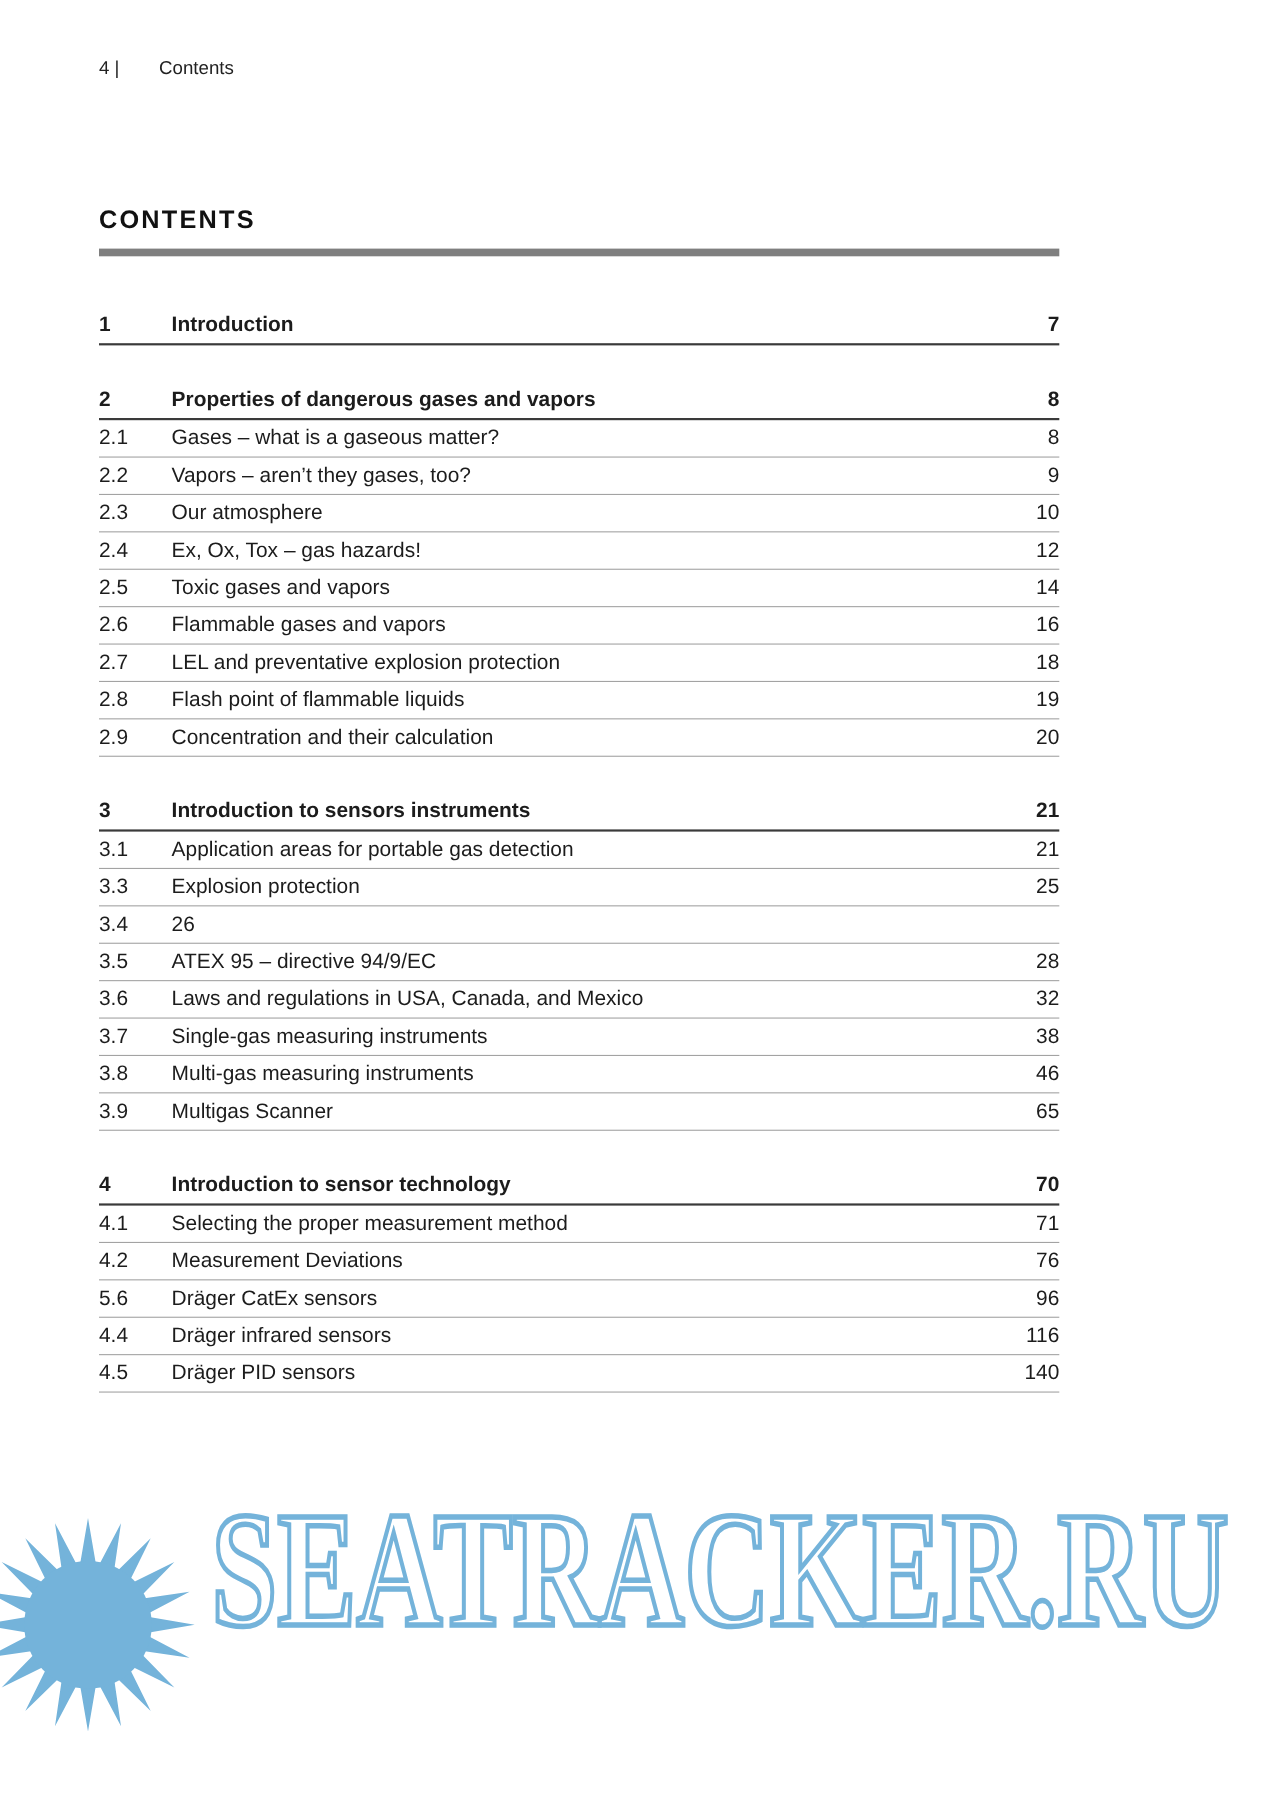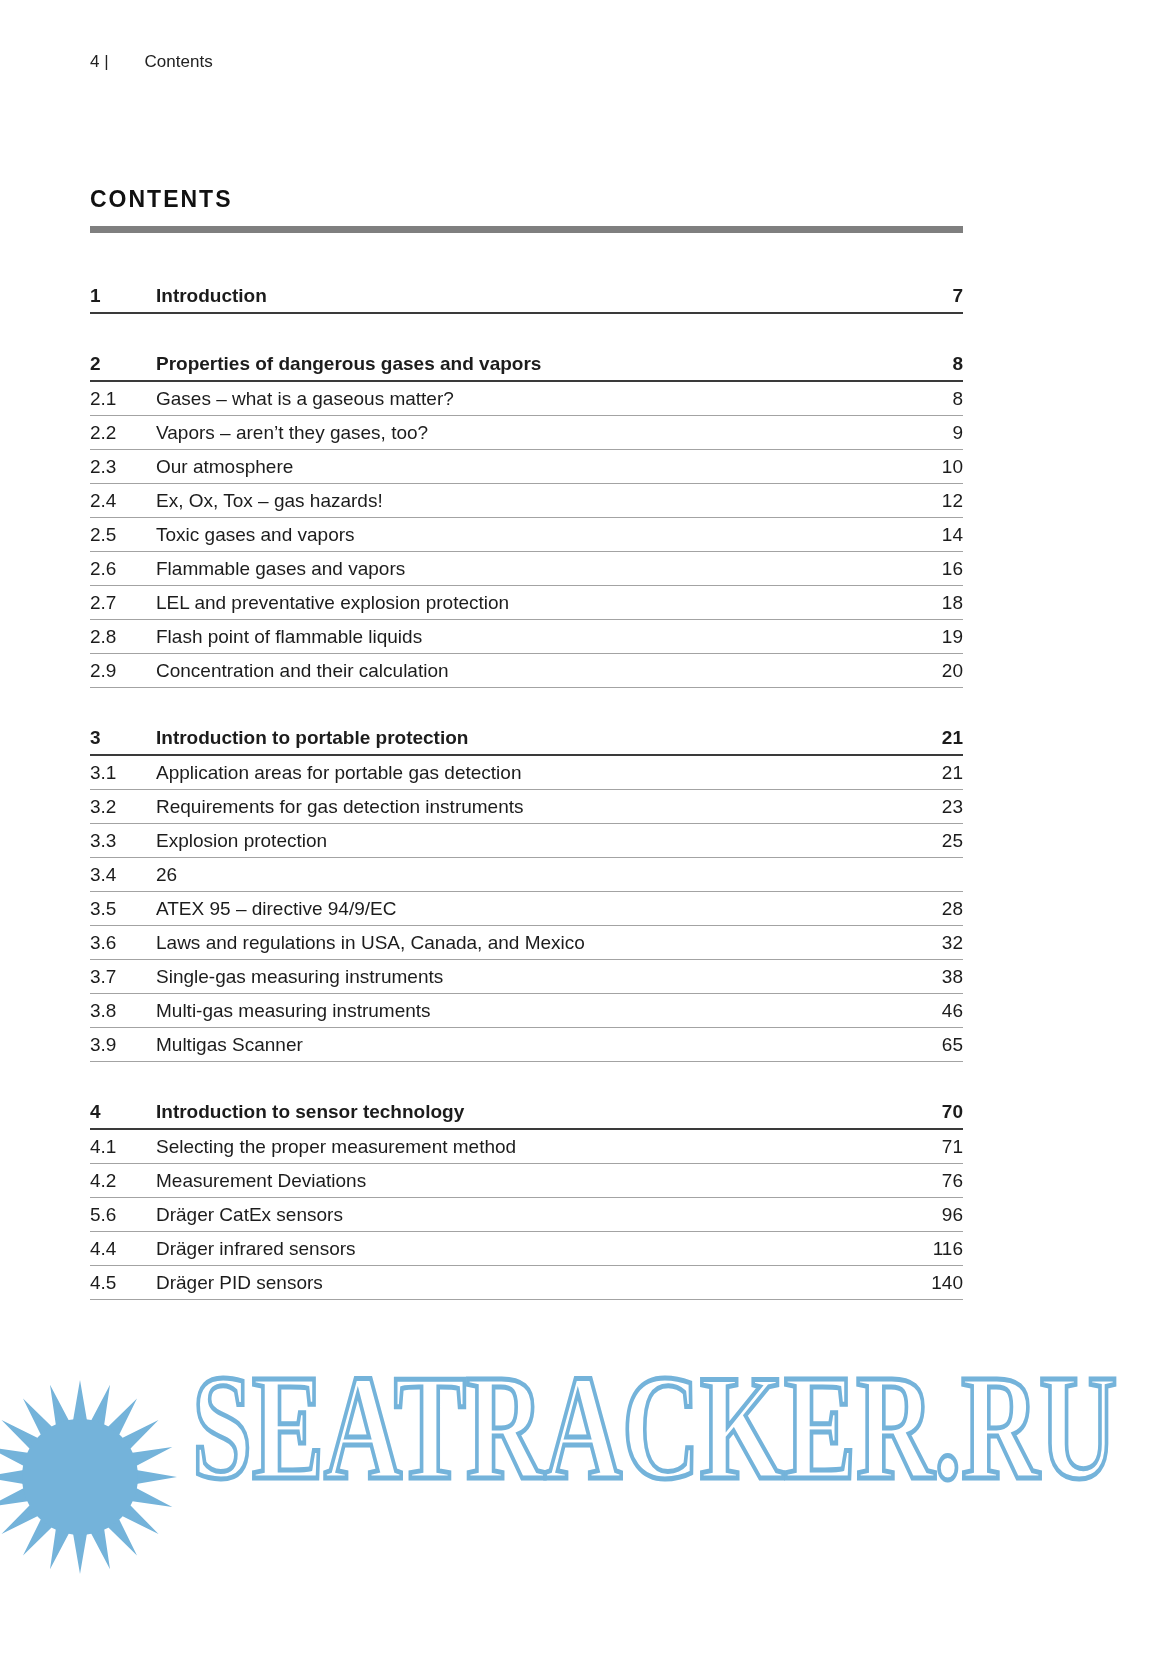--- a/index.html
+++ b/index.html
@@ -143,32 +143,27 @@
     <span class="title">Flash point of flammable liquids</span>
     <span class="pg">19</span>
   </div>
         <div class="toc-row">
     <span class="num">2.9</span>
     <span class="title">Concentration and their calculation</span>
     <span class="pg">20</span>
   </div>
         <div class="toc-row section">
     <span class="num">3</span>
-    <span class="title">Introduction to portable protection</span>
+    <span class="title">Introduction to sensors instruments</span>
     <span class="pg">21</span>
   </div>
         <div class="toc-row">
     <span class="num">3.1</span>
     <span class="title">Application areas for portable gas detection</span>
     <span class="pg">21</span>
-  </div>
-        <div class="toc-row">
-    <span class="num">3.2</span>
-    <span class="title">Requirements for gas detection instruments</span>
-    <span class="pg">23</span>
   </div>
         <div class="toc-row">
     <span class="num">3.3</span>
     <span class="title">Explosion protection</span>
     <span class="pg">25</span>
   </div>
         <div class="toc-row">
     <span class="num">3.4</span>
     <span class="pg">26</span>
   </div>

